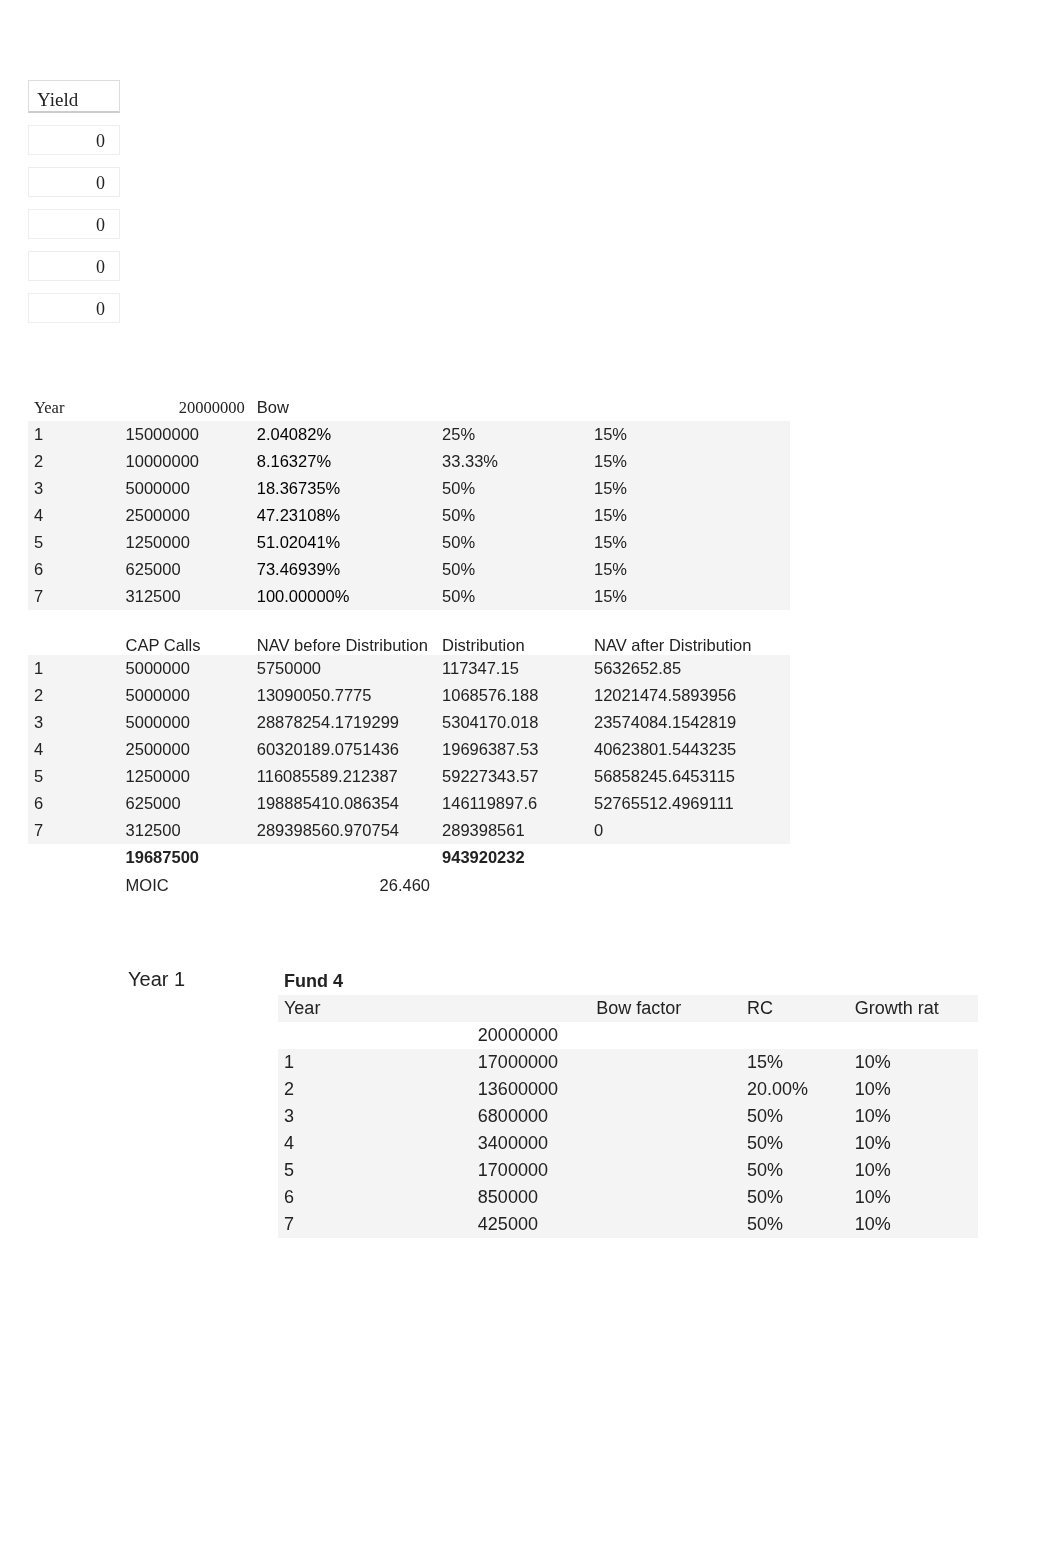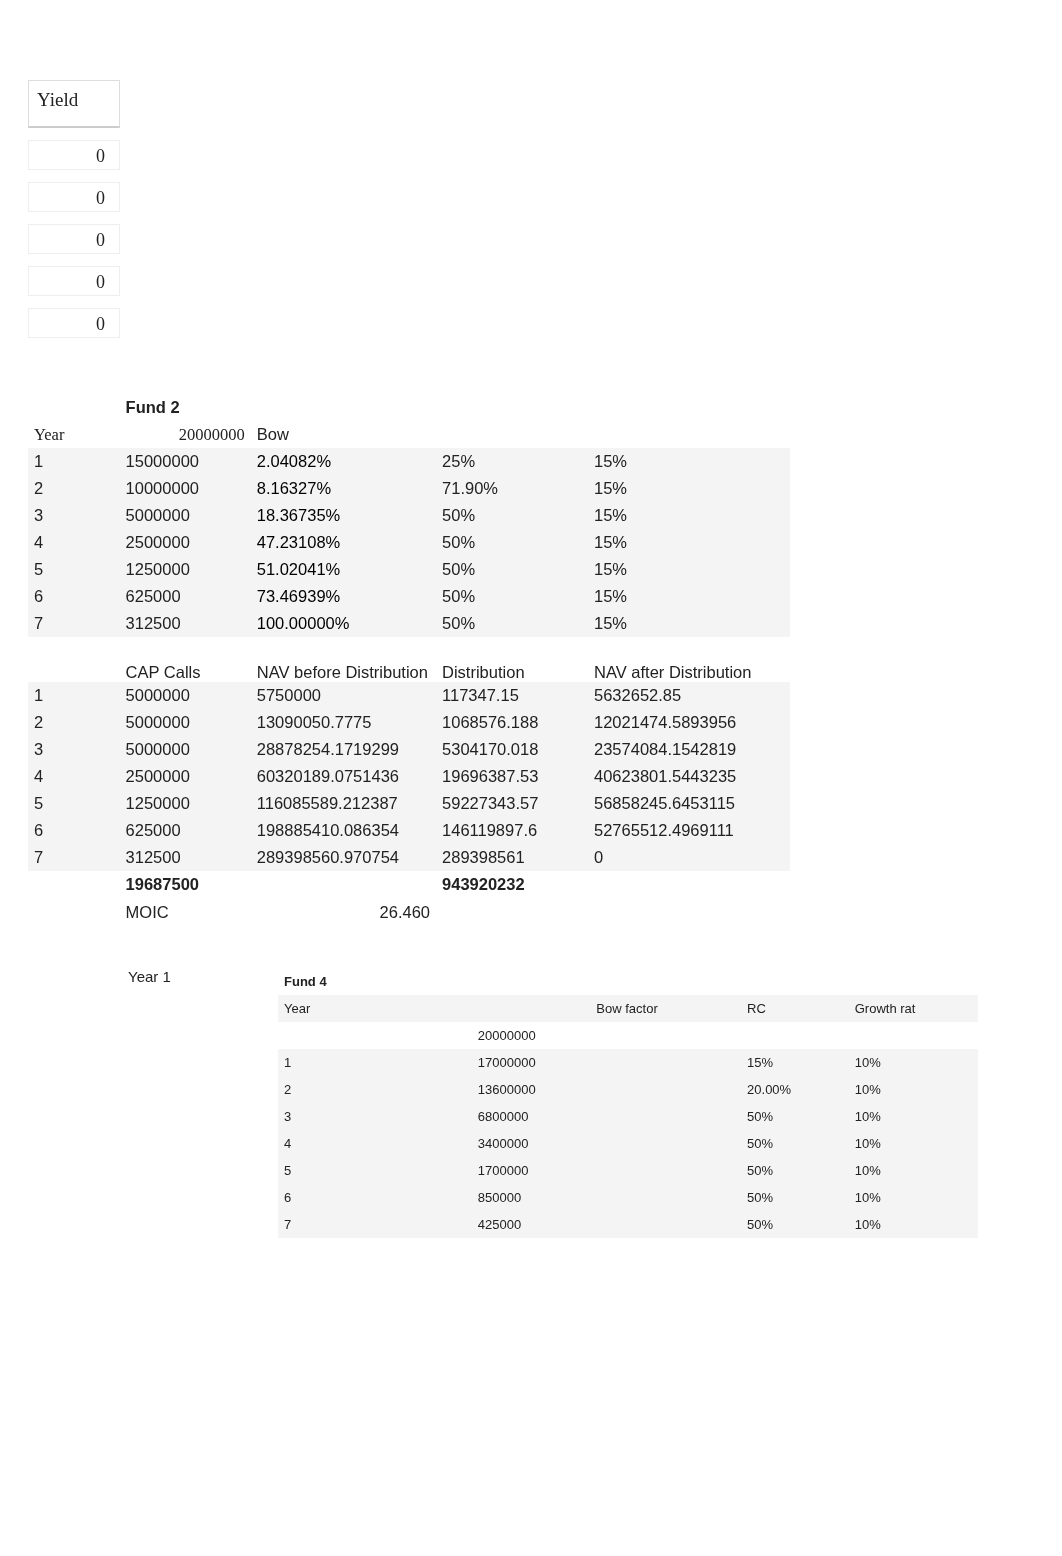--- a/index.html
+++ b/index.html
@@ -11,21 +11,21 @@
     font-family: "Segoe UI", Arial, sans-serif;
     font-size: 17px;
     color: #222;
     background: #fff;
   }
   .page { position: relative; width: 100%; }
 
   
   .yield-block { position: absolute; top: 80px; left: 28px; width: 92px; }
   .yield-header {
-    height: 48px; line-height: 38px; padding-left: 8px;
+    height: 33px; line-height: 38px; padding-left: 8px;
     background: #fff; border: 1px solid #ddd; border-bottom: 2px solid #ccc;
     font-family: "Times New Roman", serif; font-size: 19px;
   }
   .yield-cell {
     height: 30px; line-height: 30px; text-align: right; padding-right: 14px;
     margin-top: 12px; background: #fff; border: 1px solid #eee;
     font-family: "Times New Roman", serif; font-size: 18px;
   }
 
   
@@ -51,23 +51,23 @@
   .g4 { background: #ffeb84; }
   .g5 { background: #cbdd82; }
   .g6 { background: #63be7b; }
 
   .sub-hdr td { padding-top: 10px; }
   .moic-row td { padding-top: 2px; text-align:left;}
   .bold { font-weight: 700; }
 
   
   .fund4-wrap { position: absolute; top: 968px; left: 128px; width: 900px; }
-  .yr1 { position:absolute; top:0; left:0; font-size:15px;}
+  .yr1 { position:absolute; top:0; left:0; font-size:20px;}
   .fund4 { margin-left: 150px; width: 700px;}
-  .tbl4 td { height: 27px; padding: 0 6px; font-size: 13px; white-space: nowrap;}
+  .tbl4 td { height: 27px; padding: 0 6px; font-size: 18px; white-space: nowrap;}
   .c4a { width: 180px; text-align:right;}
   .c4b { width: 110px; text-align:right;}
   .c4c { width: 140px; text-align:left;}
   .c4d { width: 100px; text-align:right;}
   .c4e { width: 120px; text-align:right;}
   .hdr4 td { background:#fff;}
   .f4-title { font-weight:700; text-align:left;}
   .f4-year { text-align:left;}
 </style>
 </head>
@@ -87,47 +87,40 @@
   <div class="fund2">
     <table class="tbl">
       <colgroup>
         <col class="col-year">
           <col class="col-val">
           <col class="col-bow">
           <col class="col-d1">
           <col class="col-d2">
       </colgroup>
       <tbody>
-          <tr>
-        <td></td>
-        <td class="hdr-fund">Fund 2</td>
-        <td></td>
-            <td></td>
-            <td></td>
-      </tr>
       <tr>
         <td class="hdr-year">Year</td>
         <td style="text-align:right;font-family:'Times New Roman',serif;">20000000</td>
         <td class="hdr-bow">Bow</td>
         <td></td>
             <td></td>
       </tr>
 
       <tr class="shade">
         <td>1</td>
         <td>15000000</td>
         <td class="bow-cell g0">2.04082%</td>
         <td>25%</td>
         <td>15%</td>
       </tr>
       <tr class="shade">
         <td>2</td>
         <td>10000000</td>
         <td class="bow-cell g1">8.16327%</td>
-        <td>71.90%</td>
+        <td>33.33%</td>
         <td>15%</td>
       </tr>
       <tr class="shade">
         <td>3</td>
         <td>5000000</td>
         <td class="bow-cell g2">18.36735%</td>
         <td>50%</td>
         <td>15%</td>
       </tr>
       <tr class="shade">

